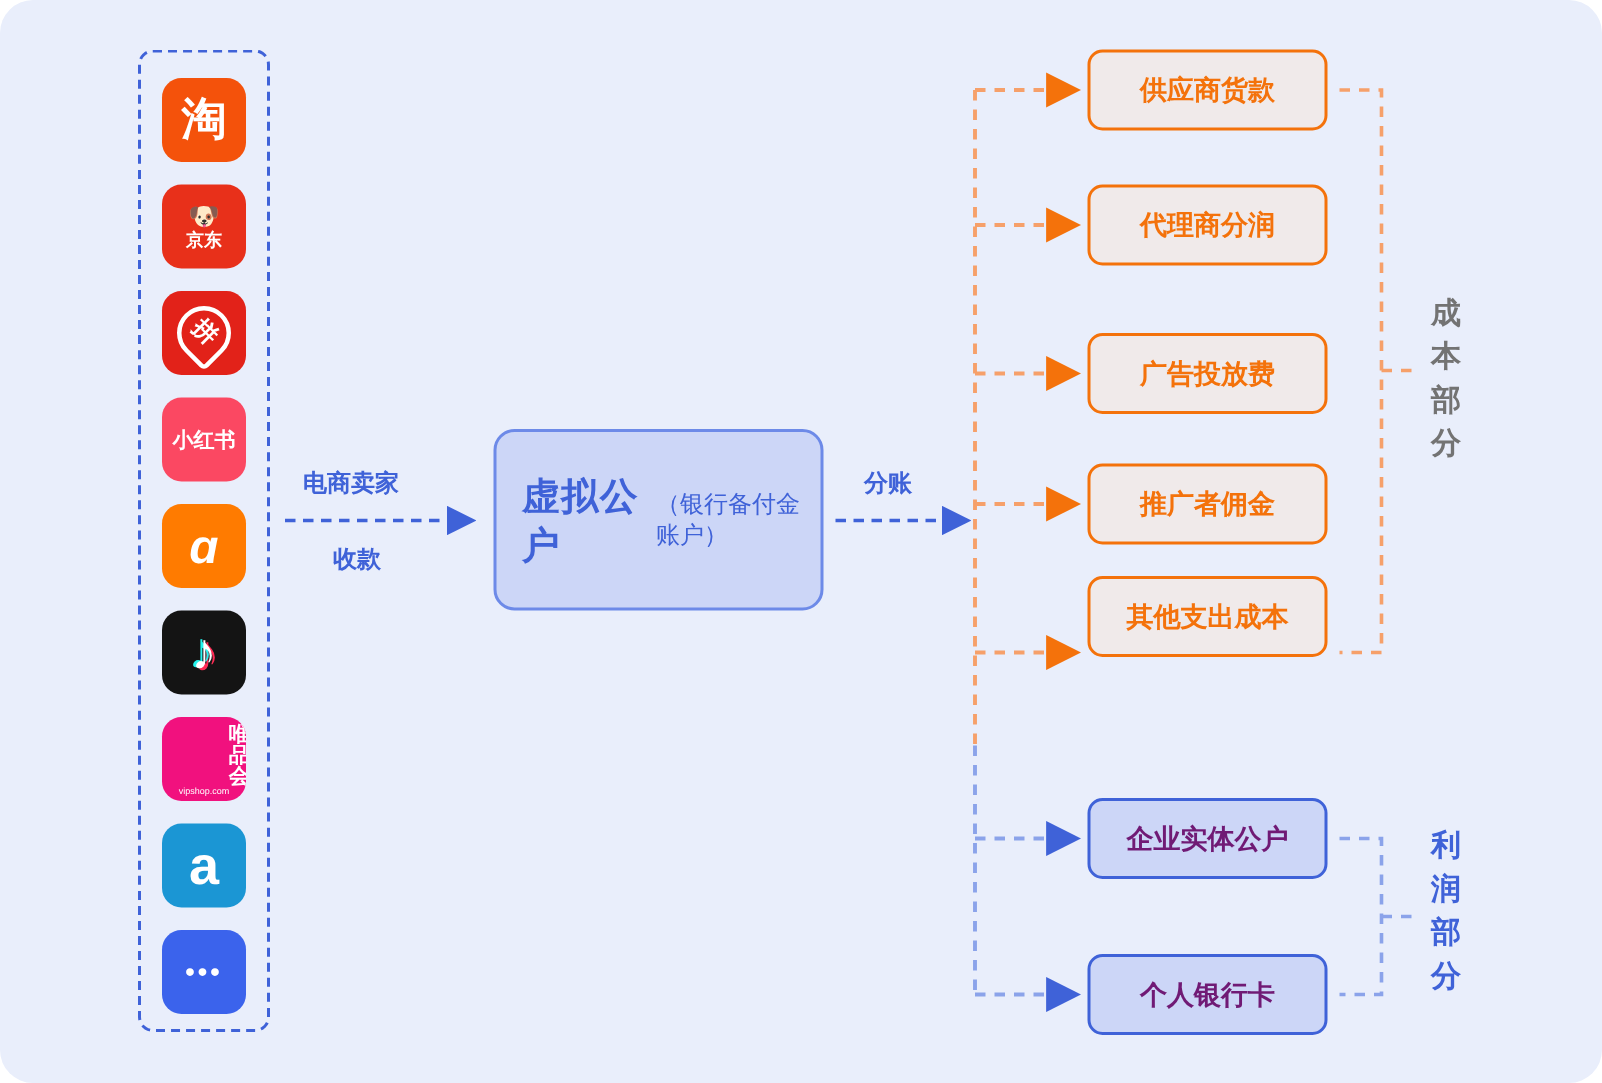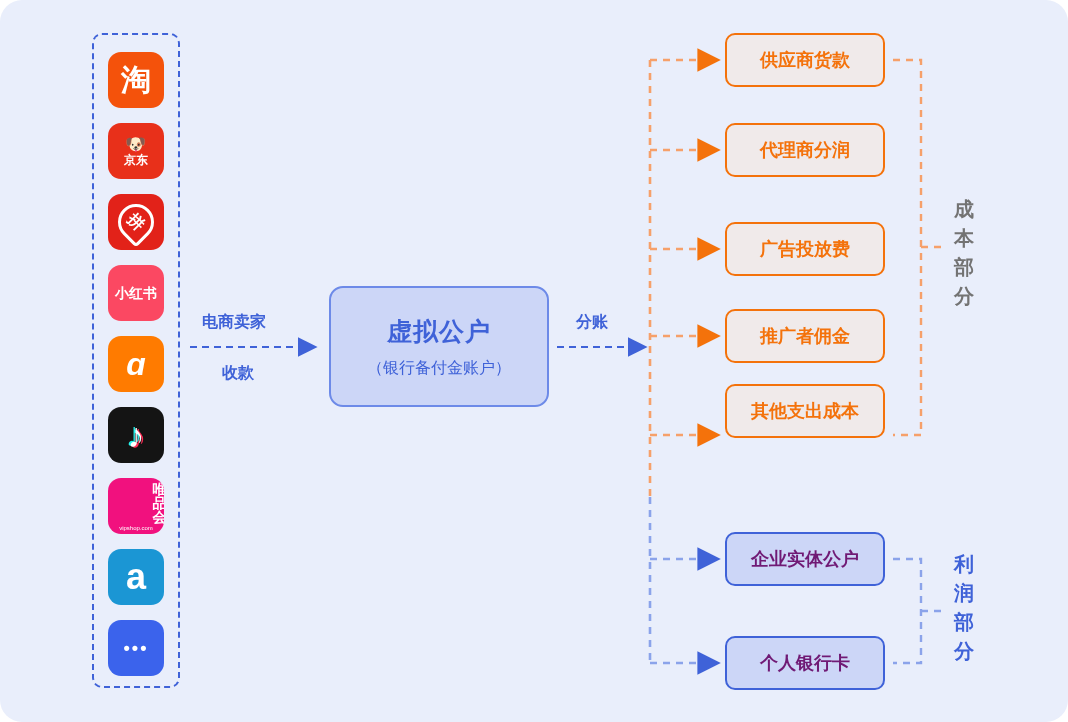--- a/index.html
+++ b/index.html
@@ -56,24 +56,24 @@
     position: absolute;
     left: 329px;
     top: 286px;
     width: 220px;
     height: 121px;
     background: #ccd6f7;
     border: 2px solid #6d8ae8;
     border-radius: 14px;
     box-sizing: border-box;
     display: flex;
-    flex-direction: column;
     align-items: center;
     justify-content: center;
     gap: 10px;
+    padding-left: 17px;
   }
   #center-title {
     font-size: 25px;
     font-weight: bold;
     color: #3f62d8;
     letter-spacing: 1px;
   }
   #center-sub {
     font-size: 16px;
     color: #3f62d8;

